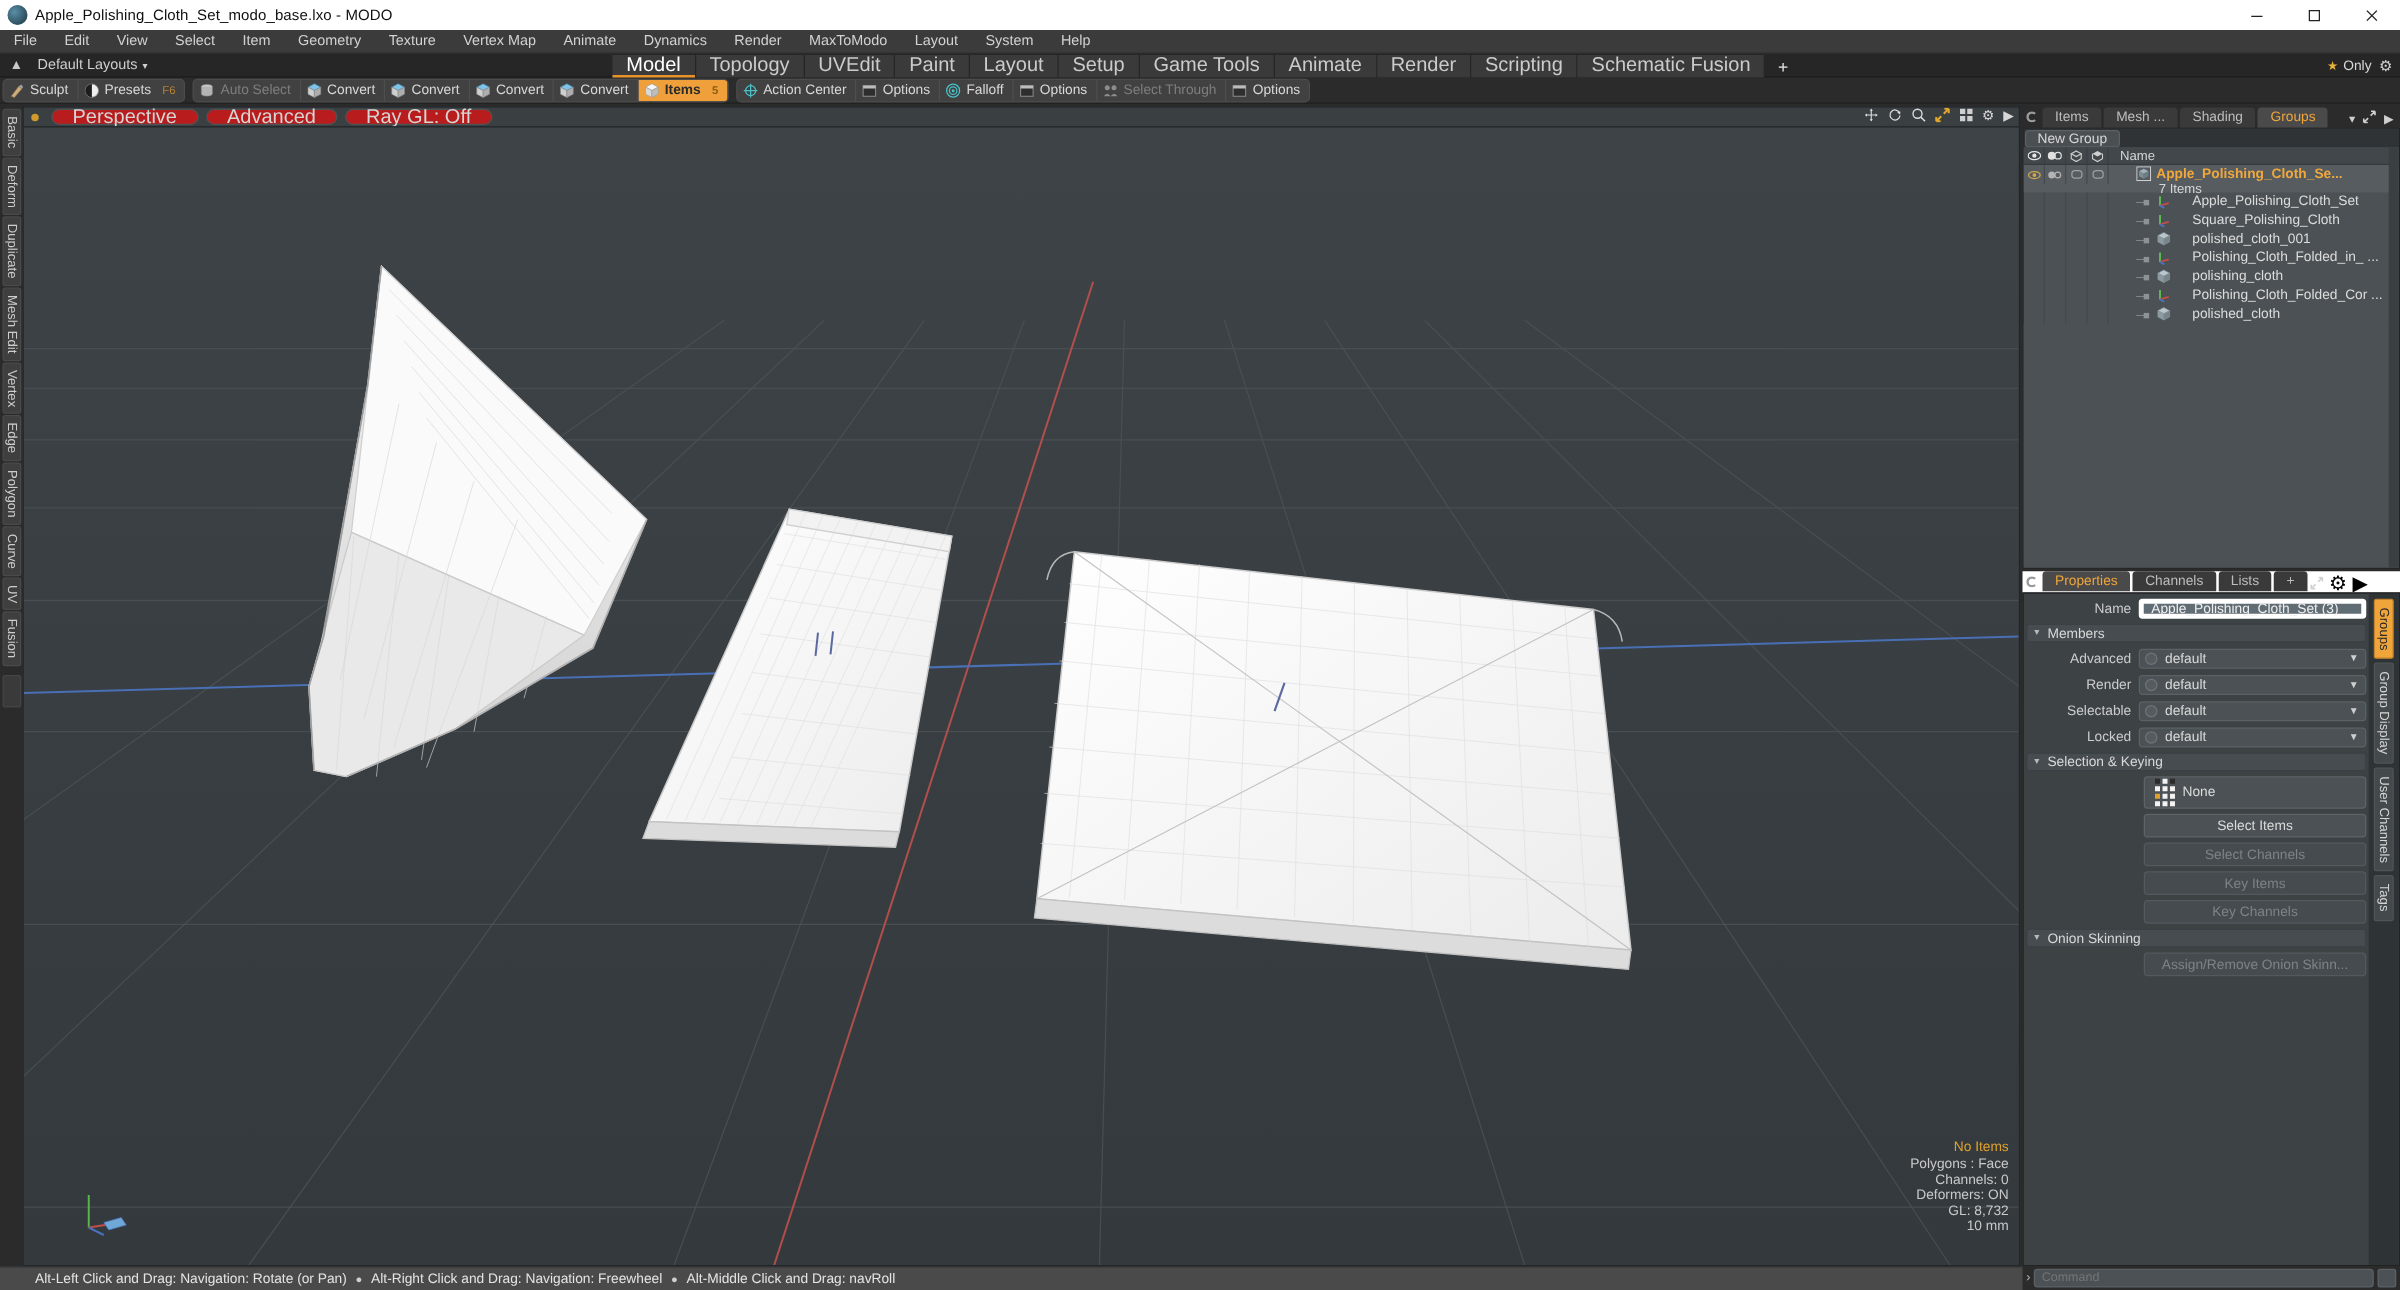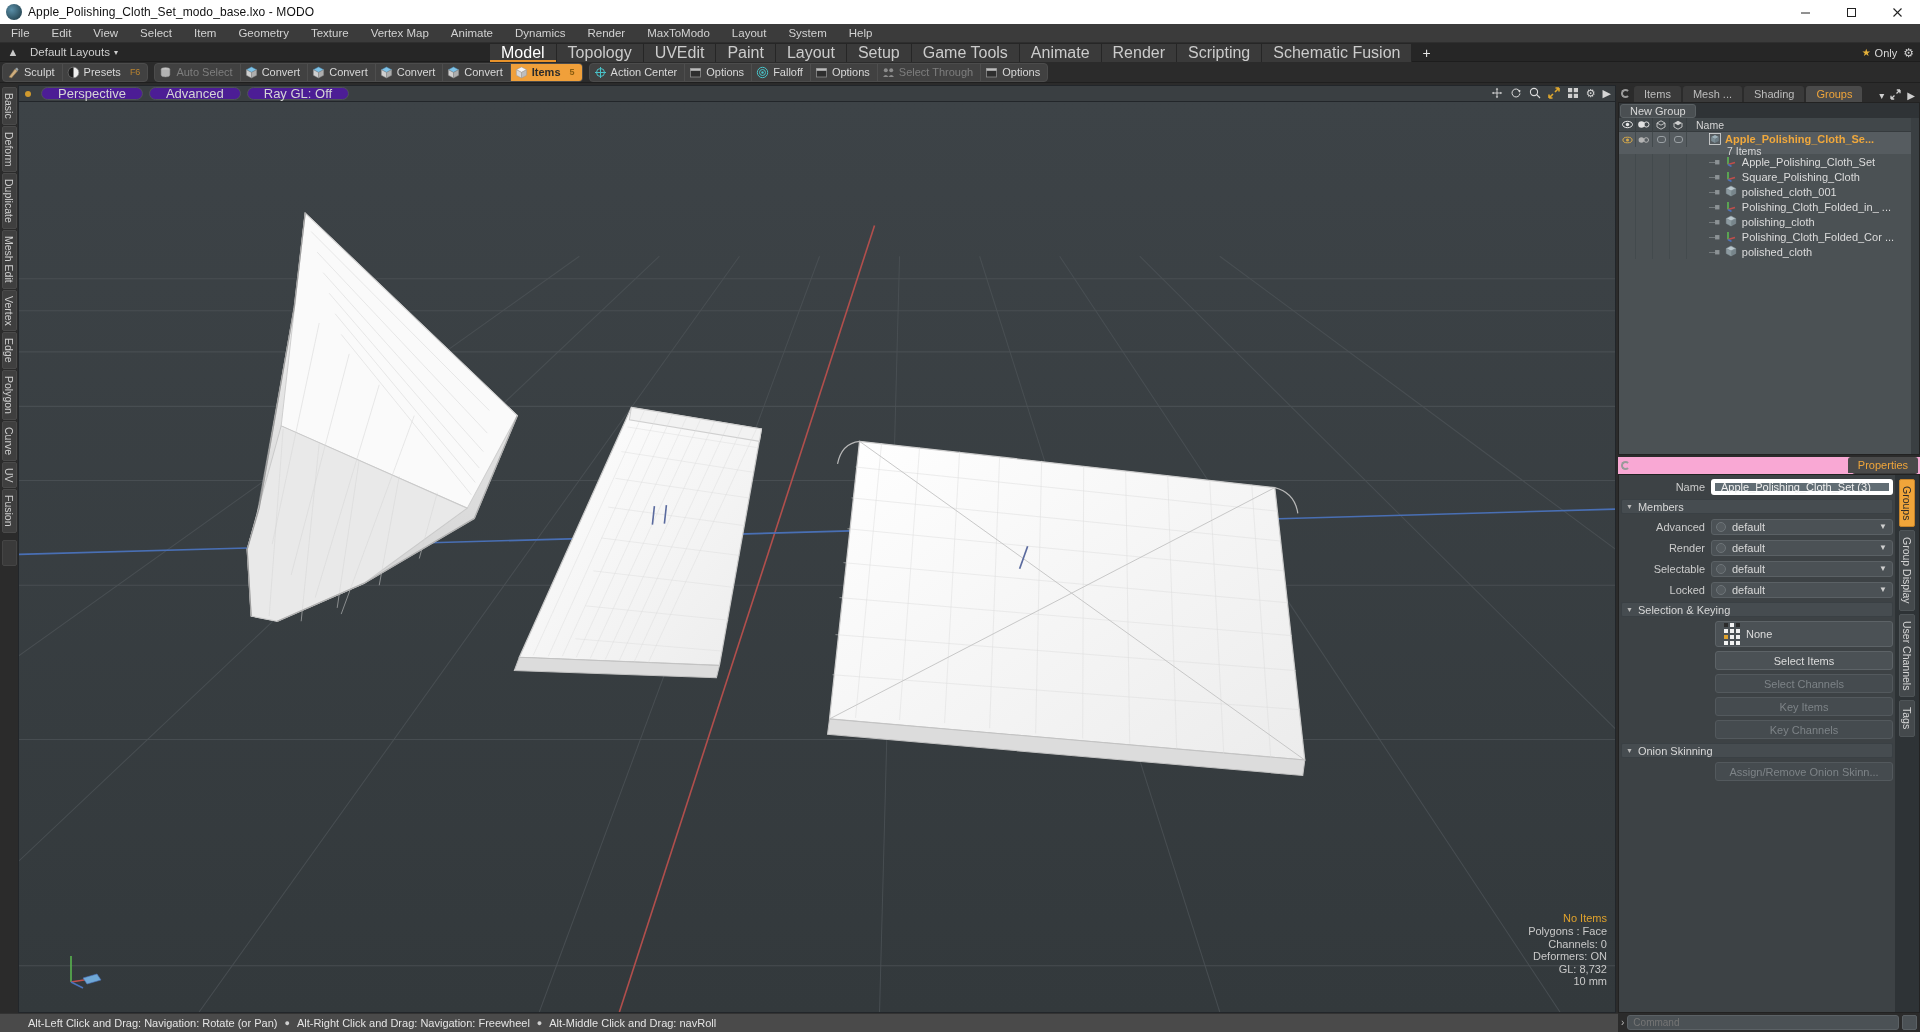--- a/index.html
+++ b/index.html
@@ -103,21 +103,21 @@
   .vtab.spacer { background: #3a3a3a; border-color: #454545; height: 26px; margin-top: 6px; }
 
   
   .viewcol { flex: 1 1 auto; display: flex; flex-direction: column; min-width: 0; padding: 2px 2px 0 0; }
   .vp-header {
     height: 16px; flex: 0 0 16px; background: #3a3f42; display: flex; align-items: center;
     gap: 6px; padding: 0 4px; position: relative; border: 1px solid #22262a; border-bottom: none;
   }
   .vp-dot { width: 6px; height: 6px; border-radius: 50%; background: #d09a2e; margin: 0 4px 0 2px; }
   .vp-pill {
-    font-size: 13px; color: #d5d5d5; background: #4c1d95; border: 1px solid #4e5356;
+    font-size: 16px; color: #d5d5d5; background: #b91c1c; border: 1px solid #4e5356;
     border-radius: 7px; padding: 0 16px; height: 13px; line-height: 12px;
   }
   .vp-hdr-right { position: absolute; right: 4px; display: flex; align-items: center; gap: 7px; }
   .vp-hdr-right .hi { color: #d6d6d6; font-size: 11px; line-height: 11px; }
   .vp-hdr-right .hi.y { color: #e0a82e; }
 
   .viewport {
     flex: 1 1 auto; position: relative; overflow: hidden;
     background: #383e41;
     border: 1px solid #22262a;
@@ -163,30 +163,30 @@
     border-bottom: 1px solid #363b3e; font-size: 10.5px; color: #d6d6d6;
   }
   .il-col { width: 17px; display: flex; align-items: center; justify-content: center; border-right: 1px solid #393f42; height: 14px; }
   .il-name { padding-left: 9px; }
   .il-row {
     height: 15px; display: flex; align-items: center; font-size: 11px; color: #dcdcdc; position: relative;
   }
   .il-row.selrow { background: #565c60; }
   .il-row .cols { display: flex; height: 15px; }
   .il-row .cols .c { width: 17px; border-right: 1px solid #434a4d; display: flex; align-items: center; justify-content: center; }
-  .il-row .lbl { padding-left: 4px; display: flex; align-items: center; gap: 4px; white-space: nowrap; overflow: hidden; }
+  .il-row .lbl { padding-left: 4px; display: flex; align-items: flex-start; gap: 16px; white-space: nowrap; overflow: hidden; }
   .grp-title { color: #f0a83c; font-weight: bold; font-size: 11px; }
   .subtitle { font-size: 10.5px; color: #d7d7d7; }
   .tree-stub { color: #8c9295; font-size: 9px; margin-left: 22px; margin-right: 2px; letter-spacing: -1px; }
   .listblank { background: #4b5154; }
   .il-scroll { position: absolute; right: 0; top: 0; bottom: 0; width: 8px; background: #3a3f42; }
 
   
   .prop-tabs {
-    height: 17px; display: flex; align-items: flex-end; background: #f9a8d4; position: relative; padding-left: 16px; margin-top: 2px; flex-direction: column;
+    height: 17px; display: flex; align-items: flex-start; background: #ffffff; position: relative; padding-left: 16px; margin-top: 2px;
   }
   .prop-tabs .circ {
     position: absolute; left: 3px; top: 4px; width: 9px; height: 9px; border-radius: 50%;
     border: 2px solid #9a9a9a; border-right-color: transparent;
   }
   .prop-body { flex: 1 1 auto; background: #3d4245; border: 1px solid #222; position: relative; padding-top: 3px; overflow: hidden; }
   .prow { display: flex; align-items: center; height: 17px; margin-bottom: 4px; padding-right: 26px; }
   .plabel { width: 92px; text-align: right; font-size: 11px; color: #ccc; padding-right: 6px; flex: 0 0 92px; }
   .pfield {
     flex: 1 1 auto; height: 16px; background: #616d74; border: 4px solid #ffffff; border-radius: 3px;

